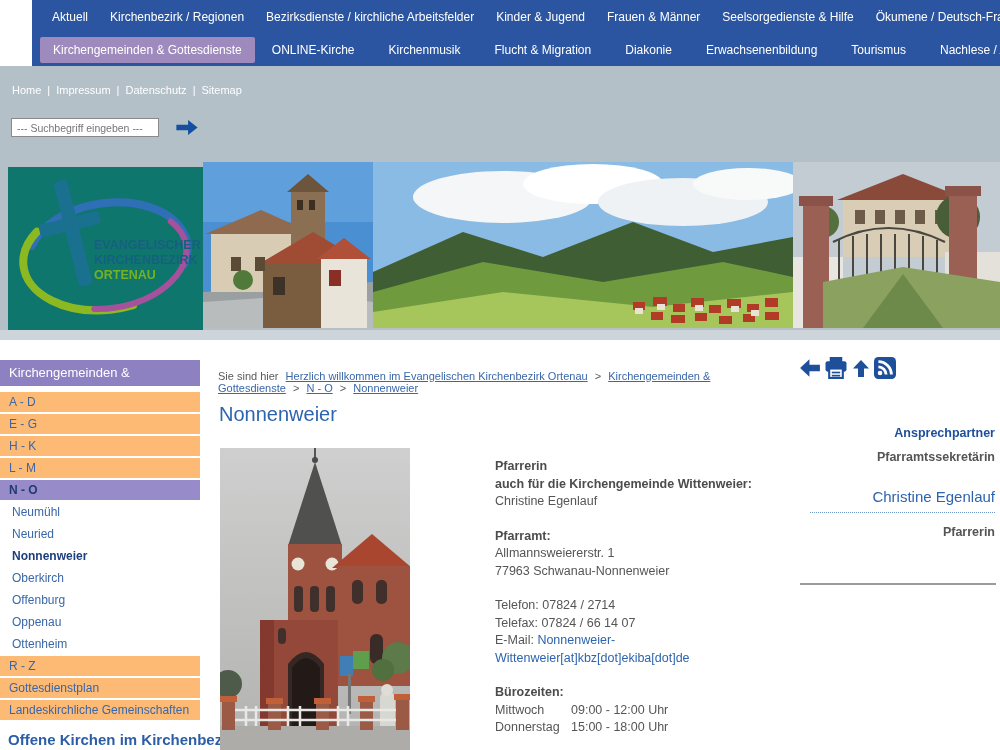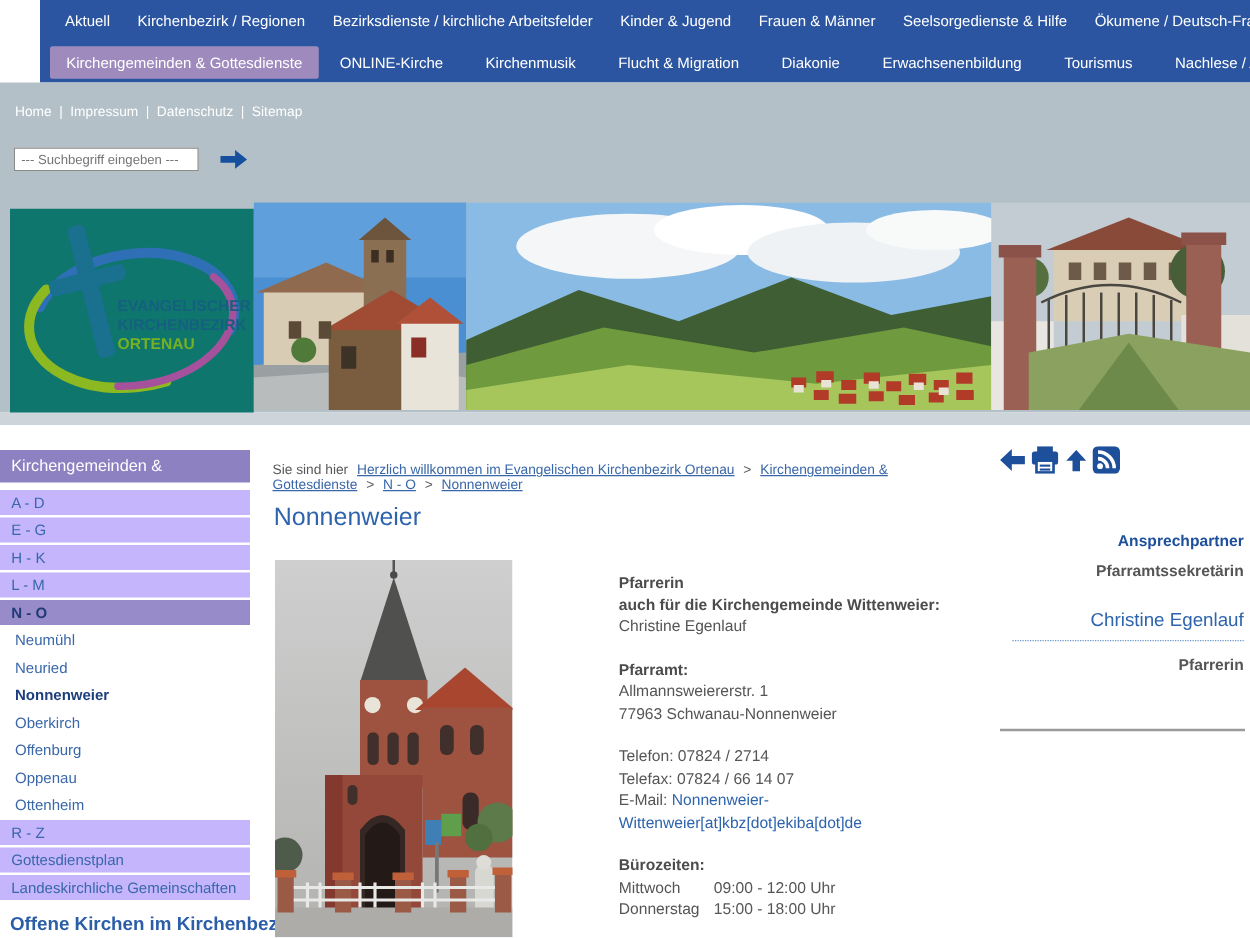--- a/index.html
+++ b/index.html
@@ -30,21 +30,21 @@
   
   .breadcrumb { position:absolute; top:355px; left:218px; font-size:11px; color:#5a5a5a; width:560px;margin-top:15px; }
   .breadcrumb a { color:#3a67a9; text-decoration:underline; cursor:pointer; }
   .csep { margin:0 4px; }
   .page-actions { position:absolute; top:357px; left:799px; display:flex; gap:3px; align-items:center; }
   .act-btn { background:none; border:none; padding:0; cursor:pointer; line-height:0; }
 
   
   .sidebar-header { position:absolute; top:360px; left:0; width:191px; height:26px; background:#8d81c1; color:#fff; font-size:13px; line-height:26px; padding-left:9px; cursor:pointer; }
   .side-list { position:absolute; top:392px; left:0; width:200px; }
-  .sg { height:20px; line-height:20px; background:#c4b5fd; color:#3a67a9; font-size:12px; padding-left:9px; margin-bottom:2px; cursor:pointer; }
+  .sg { height:20px; line-height:20px; background:#fdba74; color:#3a67a9; font-size:12px; padding-left:9px; margin-bottom:2px; cursor:pointer; }
   .sg.active { background:#978cc9; color:#203a75; font-weight:bold; }
   .sub { height:20px; line-height:20px; background:#fff; color:#3a67a9; font-size:12px; padding-left:12px; margin-bottom:2px; cursor:pointer; }
   .sub.active { color:#1d3e7d; font-weight:bold; }
   .sidebar-footer { position:absolute; top:731px; left:8px; font-size:15px; font-weight:bold; color:#2b5ea7; cursor:pointer; }
 
   
   .main-title { position:absolute; top:403px; left:219px; font-size:20px; color:#2d64ad; }
   .church-photo { position:absolute; top:448px; left:220px; width:190px; height:302px; }
   .info { position:absolute; top:458px; left:495px; font-size:12.5px; line-height:17.5px; color:#555; width:300px; }
   .info .b { font-weight:bold; color:#4c4c4c; }

